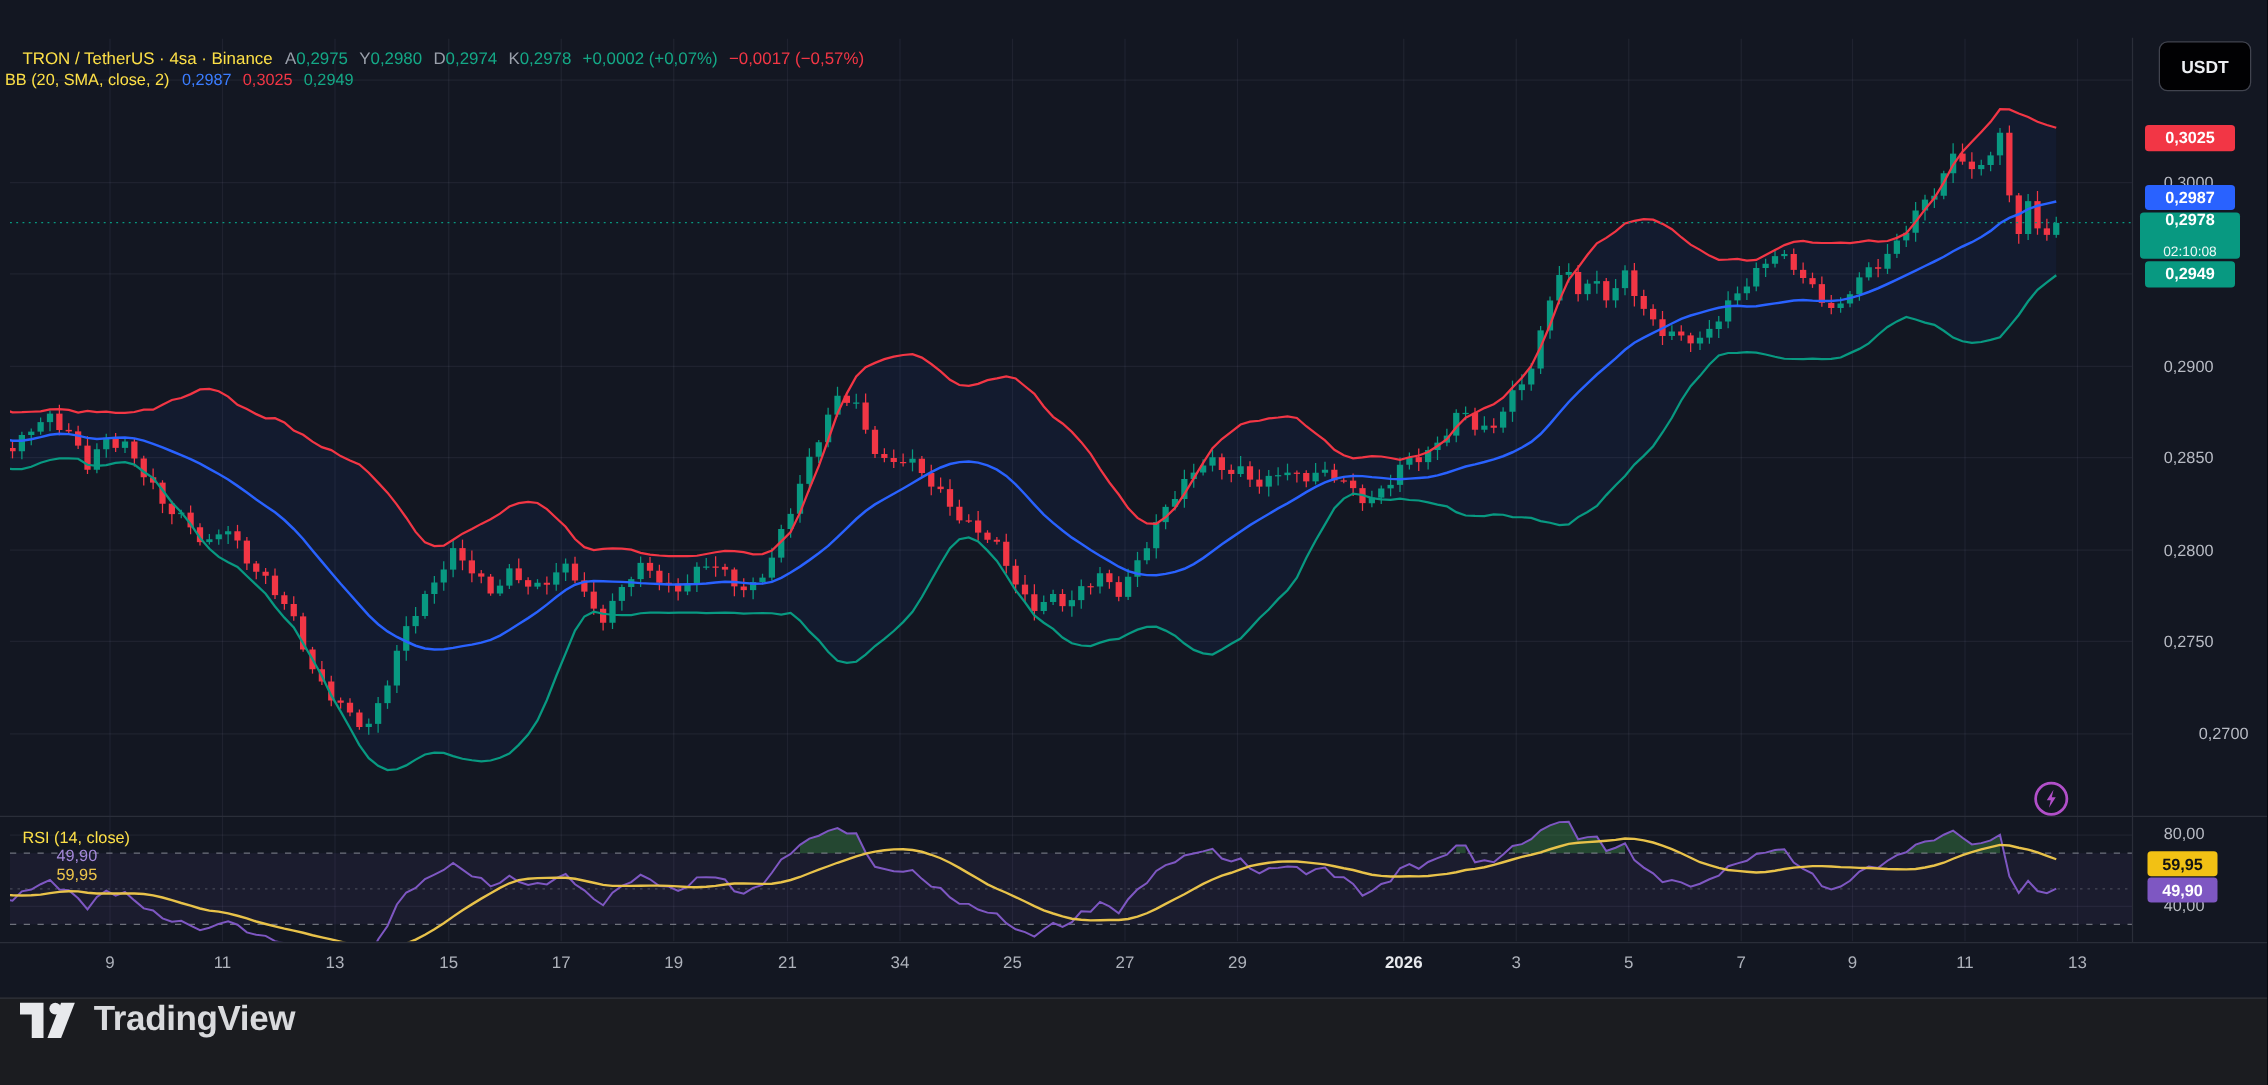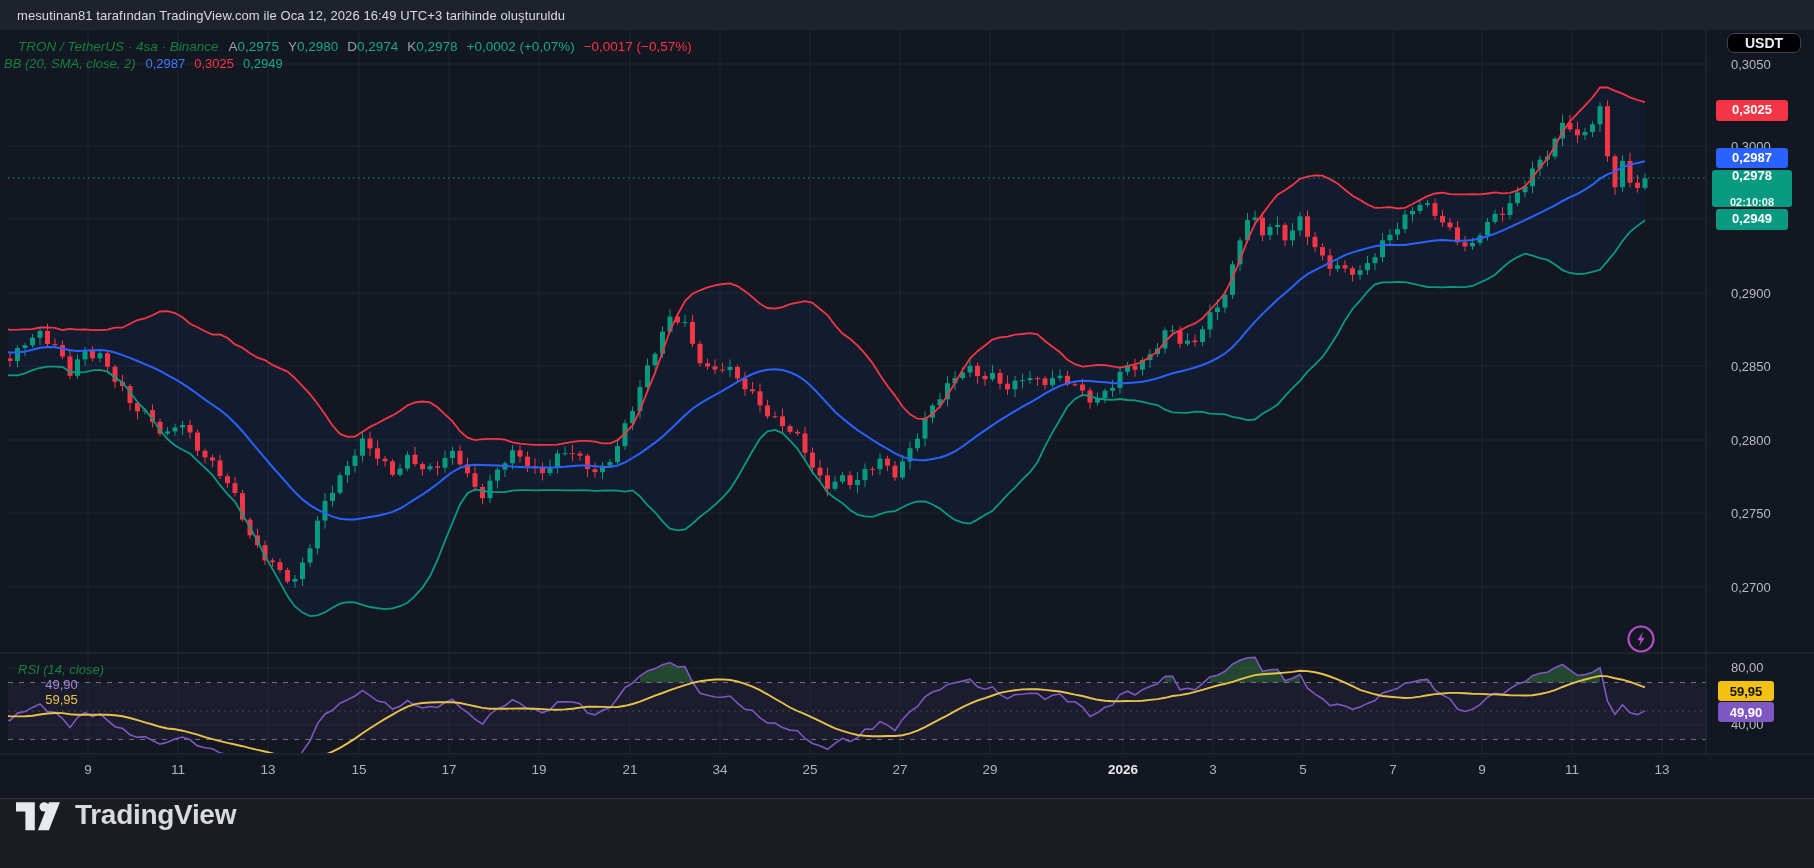--- a/index.html
+++ b/index.html
@@ -5,49 +5,46 @@
   html,body{margin:0;padding:0;background:#000;}
   .screen{position:relative;width:1814px;height:868px;background:#131722;overflow:hidden;
           font-family:"Liberation Sans",sans-serif;}
   .topbar{position:absolute;left:0;top:0;width:100%;height:30px;background:#1e222d;
           display:flex;align-items:center;}
   .topbar span{margin-left:17px;font-size:13px;color:#d8dade;letter-spacing:.1px;}
   .chart{position:absolute;left:0;top:30px;width:1814px;height:768px;}
   #chart-svg{position:absolute;left:0;top:0;}
   .legend{position:absolute;display:flex;align-items:center;white-space:nowrap;font-size:13.5px;}
   .legend .pair{margin-right:9px;text-align:right;}
-  .lg-title{color:#15803d;margin-right:10px;font-style:italic;}
+  .lg-title{color:#fde047;margin-right:10px;}
   .k{color:#9aa0ab;}
   .v-up{color:#14a886;}
   .v-dn{color:#f23645;}
-  .usdt-btn{position:absolute;left:1727px;top:3px;width:74px;height:20px;background:#010103;
+  .usdt-btn{position:absolute;left:1727px;top:3px;width:74px;height:40px;background:#010103;
             border:1px solid #40434e;border-radius:7px;color:#eceef2;font-size:14px;font-weight:600;
             font-family:"Liberation Sans",sans-serif;display:flex;align-items:center;justify-content:center;cursor:pointer;}
   .axis-label{position:absolute;left:1731px;transform:translateY(-50%);font-size:13px;color:#b7bac3;}
   .badge{position:absolute;left:1716px;width:72px;border-radius:3px;color:#fff;font-size:13px;font-weight:600;
          display:flex;flex-direction:column;align-items:center;justify-content:center;line-height:1.25;}
-  .badge .sub{font-size:11px;font-weight:700;opacity:.92;margin-top:12px;}
+  .badge .sub{font-size:11px;font-weight:400;opacity:.92;margin-top:12px;}
   .rsi-badge{position:absolute;left:1718px;width:56px;border-radius:3px;font-size:13px;font-weight:600;
              display:flex;align-items:center;justify-content:center;}
   .time-label{position:absolute;top:732px;transform:translateX(-50%);font-size:13.5px;color:#aeb2bb;}
   .time-label.bold{color:#e7e9ed;font-weight:700;}
   .lightning{position:absolute;left:1626px;top:594px;width:30px;height:30px;cursor:pointer;}
   .footer{position:absolute;left:0;top:798px;width:100%;height:70px;background:#1b1c20;
           border-top:1px solid #30333b;display:flex;align-items:flex-start;}
   .footer .brand{margin-left:12px;font-size:28px;font-weight:700;color:#d9dadd;letter-spacing:-.3px;}
   .tv-logo{margin-left:16px;}
 </style>
 </head>
 <body>
 
 <div class="screen">
 
-  <div class="topbar">
-    <span>mesutinan81 tarafından TradingView.com ile Oca 12, 2026 16:49 UTC+3 tarihinde oluşturuldu</span>
-  </div>
 
   <div class="chart">
     <svg id="chart-svg" width="1814" height="768">
         <line x1="88" y1="1" x2="88" y2="723" stroke="rgba(150,160,185,0.09)" stroke-width="1"></line>
         <line x1="178" y1="1" x2="178" y2="723" stroke="rgba(150,160,185,0.09)" stroke-width="1"></line>
         <line x1="268" y1="1" x2="268" y2="723" stroke="rgba(150,160,185,0.09)" stroke-width="1"></line>
         <line x1="359" y1="1" x2="359" y2="723" stroke="rgba(150,160,185,0.09)" stroke-width="1"></line>
         <line x1="449" y1="1" x2="449" y2="723" stroke="rgba(150,160,185,0.09)" stroke-width="1"></line>
         <line x1="539" y1="1" x2="539" y2="723" stroke="rgba(150,160,185,0.09)" stroke-width="1"></line>
         <line x1="630" y1="1" x2="630" y2="723" stroke="rgba(150,160,185,0.09)" stroke-width="1"></line>
@@ -571,21 +568,21 @@
       <span id="rsi-ma" class="pair" style="color: rgb(236, 196, 74);">59,95</span>
     </div>
 
     <div id="price-ticks">
         <div class="axis-label" style="top: 34px;">0,3050</div>
         <div class="axis-label" style="top: 116px;">0,3000</div>
         <div class="axis-label" style="top: 263px;">0,2900</div>
         <div class="axis-label" style="top: 336px;">0,2850</div>
         <div class="axis-label" style="top: 410px;">0,2800</div>
         <div class="axis-label" style="top: 483px;">0,2750</div>
-        <div class="axis-label" style="top: 557px;">0,2700</div>
+        <div class="axis-label" style="top: 557px; margin-left: 28px;">0,2700</div>
       </div>
     <div id="price-badges">
         <div class="badge" style="top: 70px; height: 21px; background: rgb(242, 54, 69); color: rgb(255, 255, 255);">
           <span>0,3025</span>
         </div>
         <div class="badge" style="top: 118px; height: 20px; background: rgb(41, 98, 255); color: rgb(255, 255, 255);">
           <span>0,2987</span>
         </div>
         <div class="badge" style="top: 140px; height: 37px; background: rgb(8, 153, 129); color: rgb(255, 255, 255); left: 1712px; width: 80px;">
           <span>0,2978</span>

